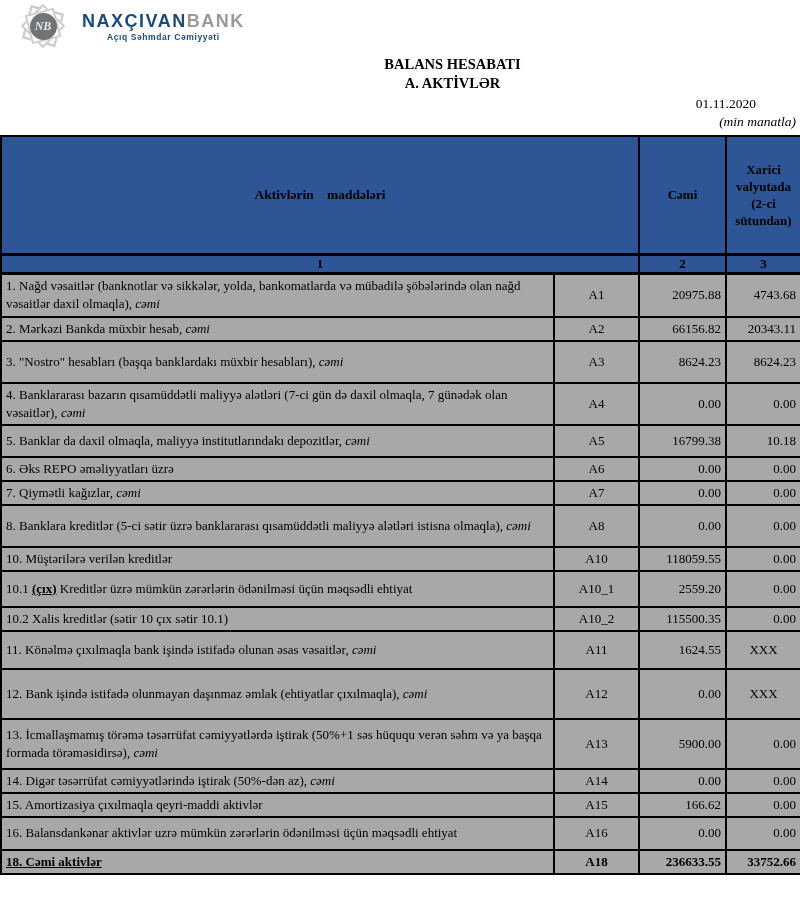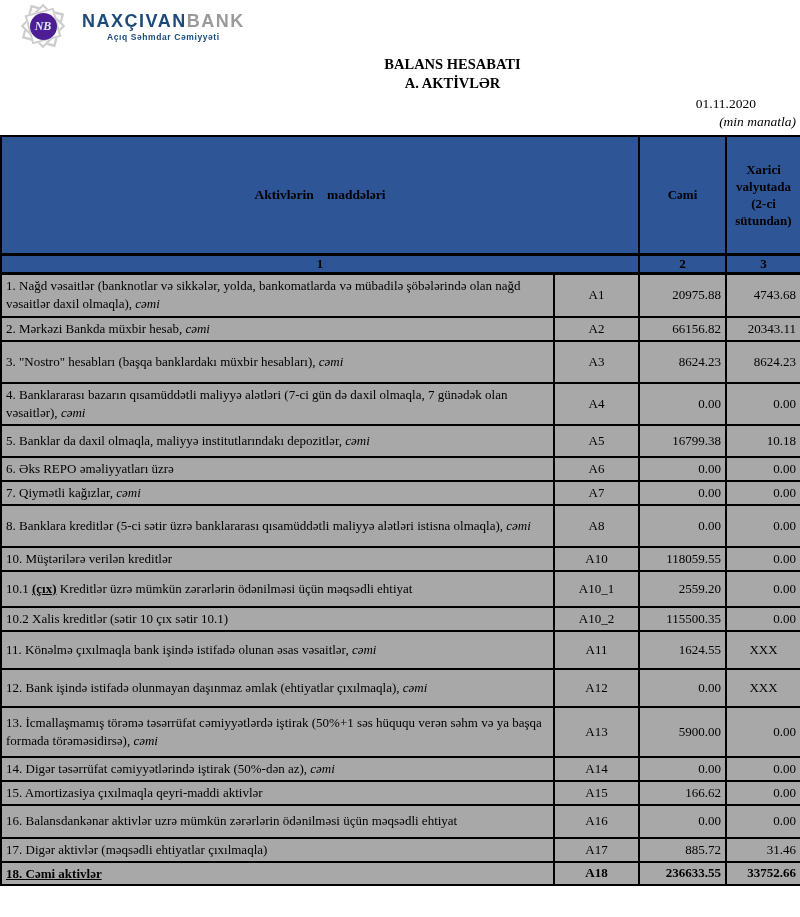--- a/index.html
+++ b/index.html
@@ -34,21 +34,21 @@
   }
   .s1 { transform: rotate(15deg) scale(1.15); }
   .s2 { transform: rotate(45deg) scale(1.05); }
   .s3 { transform: rotate(75deg); }
   .emblem-core {
     position: absolute;
     left: 50%; top: 50%;
     width: 27px; height: 27px;
     margin: -13.5px 0 0 -13.5px;
     border-radius: 50%;
-    background: #4c1d95;
+    background: #737373;
     color: #dde8f2;
     font: italic bold 12px/27px "Liberation Serif", "DejaVu Serif", serif;
     text-align: center;
   }
   .wordmark {
     font-family: "Liberation Sans", "DejaVu Sans", sans-serif;
     font-weight: bold;
     font-size: 18px;
     letter-spacing: 1.5px;
     line-height: 20px;
@@ -240,21 +240,21 @@
           <td class="code">A10_2</td>
           <td class="num">115500.35</td>
           <td class="num">0.00</td>
         </tr>
         <tr style="height: 38px;">
           <td class="desc"><span>11. Könəlmə çıxılmaqla bank işində istifadə olunan əsas vəsaitlər, </span><span class="seg-italic">cəmi</span></td>
           <td class="code">A11</td>
           <td class="num">1624.55</td>
           <td class="num xxx">XXX</td>
         </tr>
-        <tr style="height: 38px;">
+        <tr style="height: 50px;">
           <td class="desc"><span>12. Bank işində istifadə olunmayan daşınmaz əmlak (ehtiyatlar çıxılmaqla), </span><span class="seg-italic">cəmi</span></td>
           <td class="code">A12</td>
           <td class="num">0.00</td>
           <td class="num xxx">XXX</td>
         </tr>
         <tr style="height: 50px;">
           <td class="desc"><span>13. İcmallaşmamış törəmə təsərrüfat cəmiyyətlərdə iştirak (50%+1 səs hüququ verən səhm və ya başqa formada törəməsidirsə), </span><span class="seg-italic">cəmi</span></td>
           <td class="code">A13</td>
           <td class="num">5900.00</td>
           <td class="num">0.00</td>
@@ -269,26 +269,20 @@
           <td class="desc"><span>15. Amortizasiya çıxılmaqla qeyri-maddi aktivlər</span></td>
           <td class="code">A15</td>
           <td class="num">166.62</td>
           <td class="num">0.00</td>
         </tr>
         <tr style="height: 33px;">
           <td class="desc"><span>16. Balansdankənar aktivlər uzrə mümkün zərərlərin ödənilməsi üçün məqsədli ehtiyat</span></td>
           <td class="code">A16</td>
           <td class="num">0.00</td>
           <td class="num">0.00</td>
-        </tr>
-        <tr style="height: 21px;">
-          <td class="desc"><span>17. Digər aktivlər (məqsədli ehtiyatlar çıxılmaqla)</span></td>
-          <td class="code">A17</td>
-          <td class="num">885.72</td>
-          <td class="num">31.46</td>
         </tr>
         <tr class="total-row" style="height: 20px;">
           <td class="desc"><span class="seg-bold">18. Cəmi aktivlər</span></td>
           <td class="code">A18</td>
           <td class="num">236633.55</td>
           <td class="num">33752.66</td>
         </tr>
       </tbody>
   </table>
 

